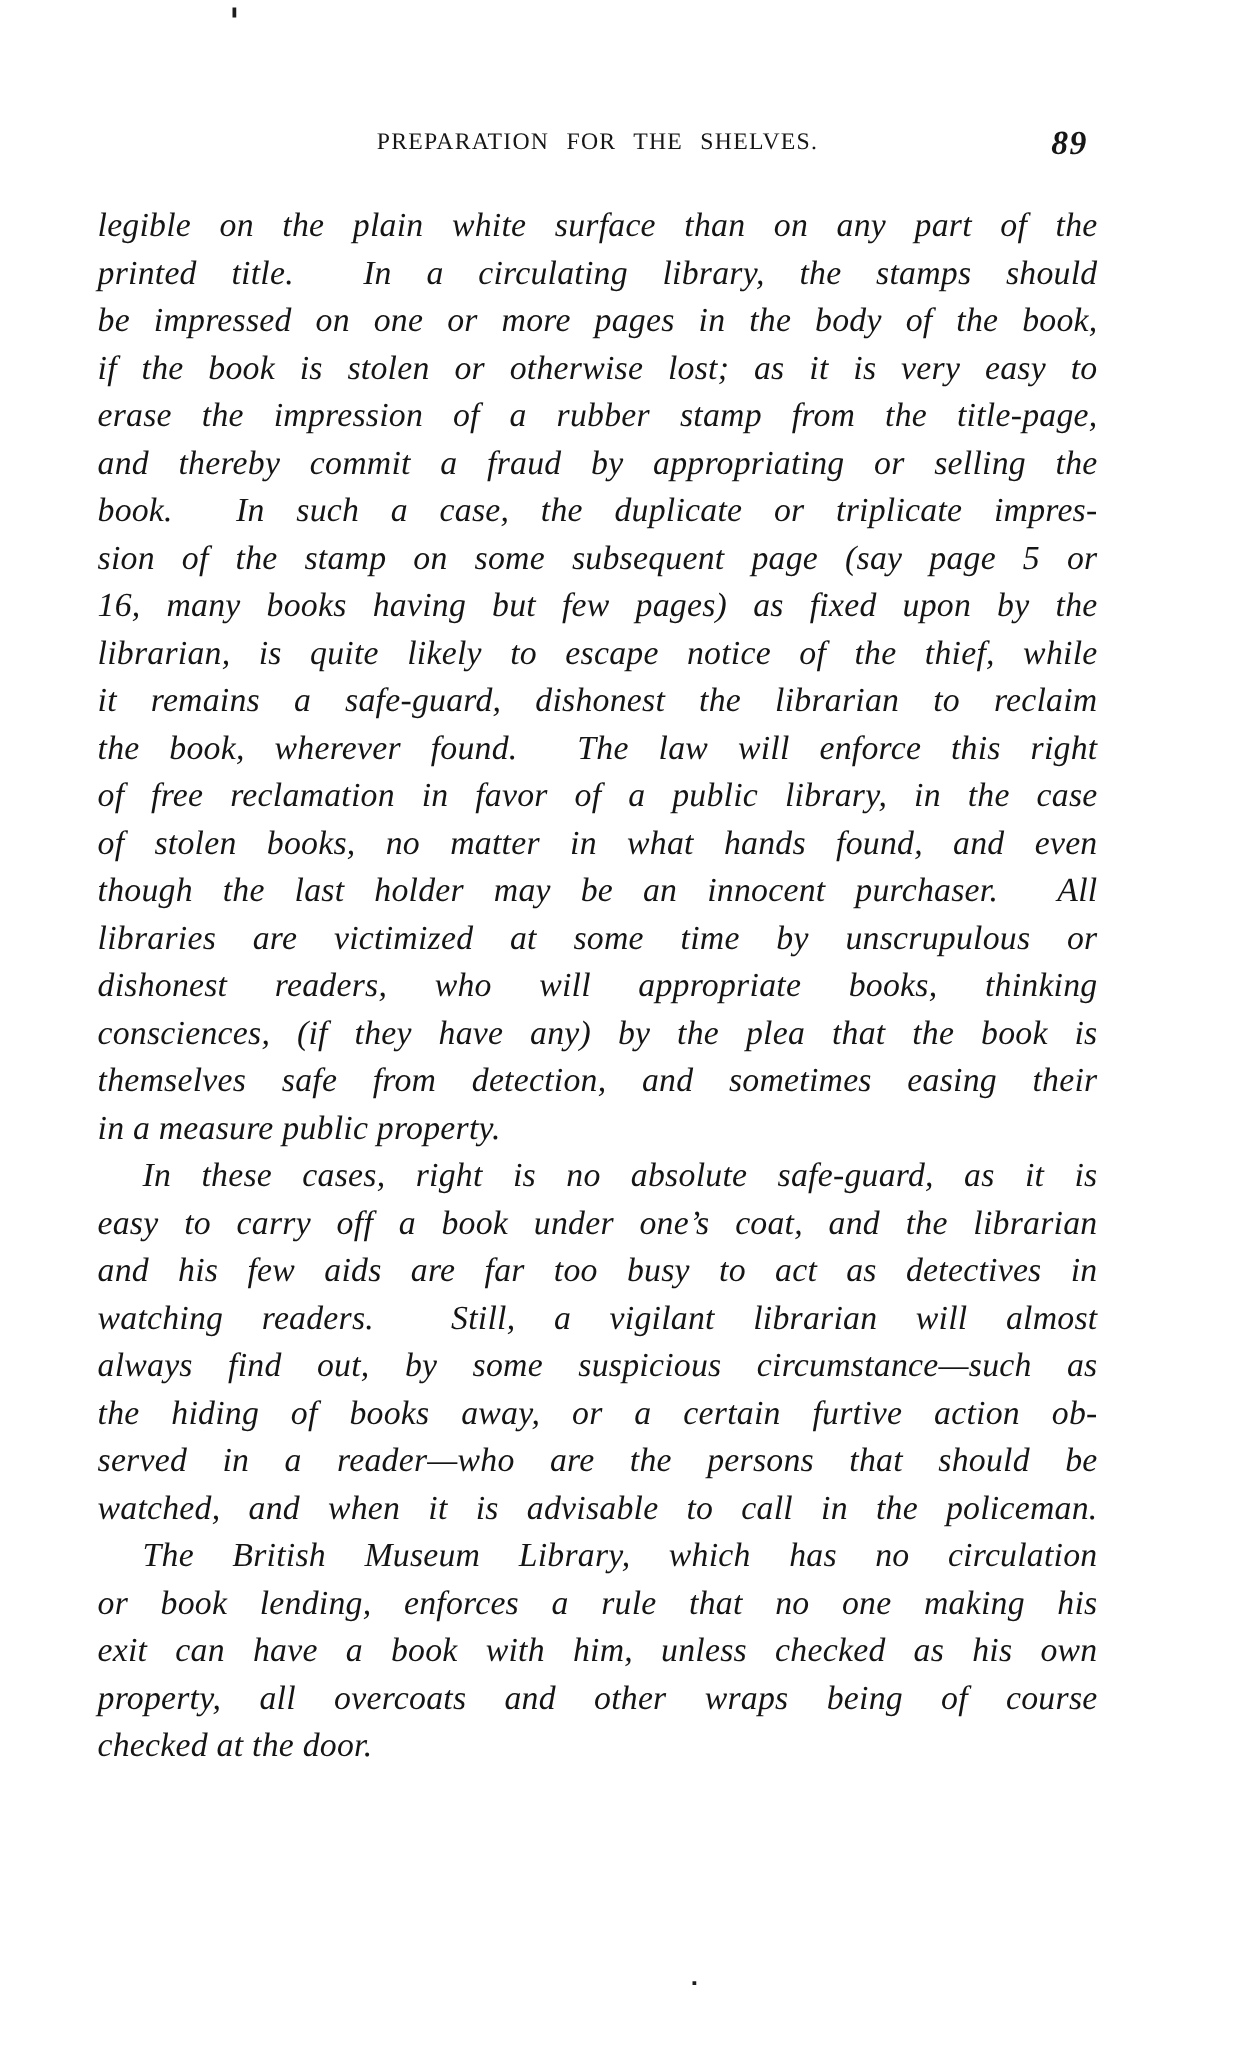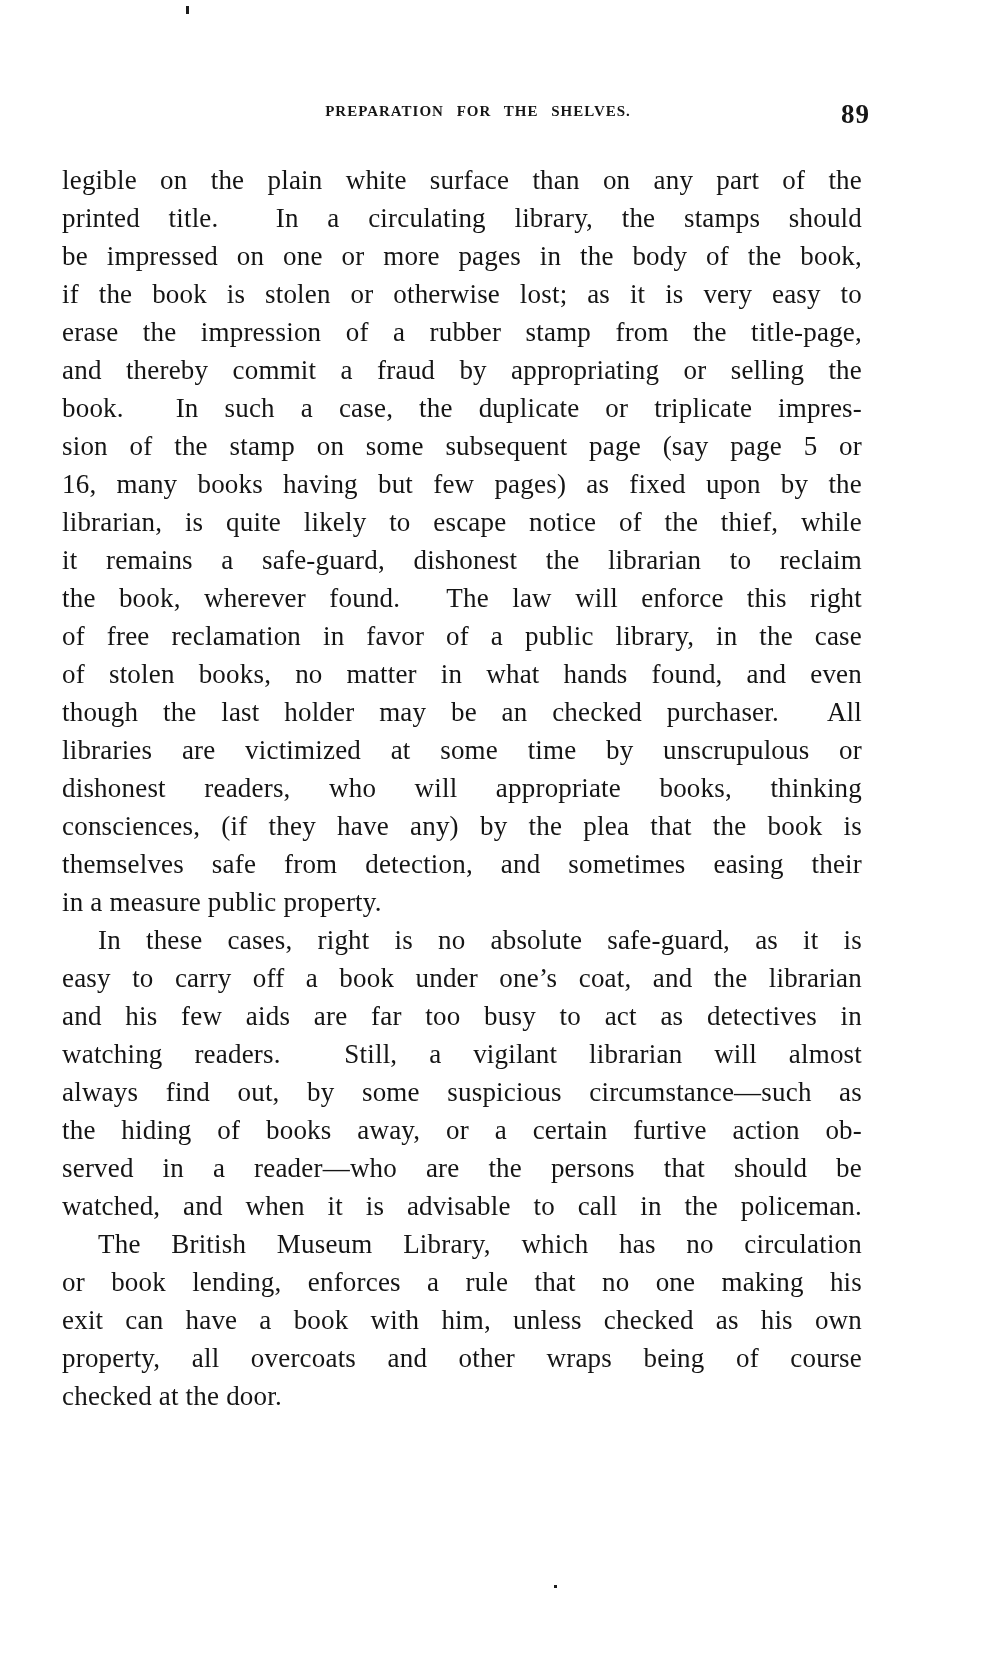--- a/index.html
+++ b/index.html
@@ -18,40 +18,42 @@
   }
   .header {
     position: absolute;
     left: 78px;
     top: 103px;
     width: 800px;
     height: 38px;
   }
   .running-title {
     text-align: center;
-    font-size: 15px;
-    font-weight: 700;
+    font-size: 19px;
+    font-weight: 400;
     letter-spacing: 1px;
     word-spacing: 8px;
     color: #161616;
   }
   .page-number {
     position: absolute;
     right: 8px;
     top: -4px;
     font-size: 27px;
     font-weight: 700;
     letter-spacing: 1px;
     color: #161616;
+    font-style: italic;
   }
   .body-block {
     position: absolute;
-    left: 62px;
+    left: 78px;
     top: 161px;
     width: 800px;
+    font-style: italic;
   }
   .line {
     font-size: 27px;
     line-height: 38px;
     text-align: justify;
     text-align-last: justify;
     white-space: pre-wrap;
     letter-spacing: 0.2px;
   }
   .line.end {
@@ -99,21 +101,21 @@
       <div class="line">erase the impression of a rubber stamp from the title-page,</div>
       <div class="line">and thereby commit a fraud by appropriating or selling the</div>
       <div class="line">book.  In such a case, the duplicate or triplicate impres-</div>
       <div class="line">sion of the stamp on some subsequent page (say page 5 or</div>
       <div class="line">16, many books having but few pages) as fixed upon by the</div>
       <div class="line">librarian, is quite likely to escape notice of the thief, while</div>
       <div class="line">it remains a safe-guard, dishonest the librarian to reclaim</div>
       <div class="line">the book, wherever found.  The law will enforce this right</div>
       <div class="line">of free reclamation in favor of a public library, in the case</div>
       <div class="line">of stolen books, no matter in what hands found, and even</div>
-      <div class="line">though the last holder may be an checked purchaser.  All</div>
+      <div class="line">though the last holder may be an innocent purchaser.  All</div>
       <div class="line">libraries are victimized at some time by unscrupulous or</div>
       <div class="line">dishonest readers, who will appropriate books, thinking</div>
       <div class="line">consciences, (if they have any) by the plea that the book is</div>
       <div class="line">themselves safe from detection, and sometimes easing their</div>
       <div class="line end">in a measure public property.</div>
     </section>
 
     <section>
       <div class="line indent">In these cases, right is no absolute safe-guard, as it is</div>
       <div class="line">easy to carry off a book under one’s coat, and the librarian</div>

